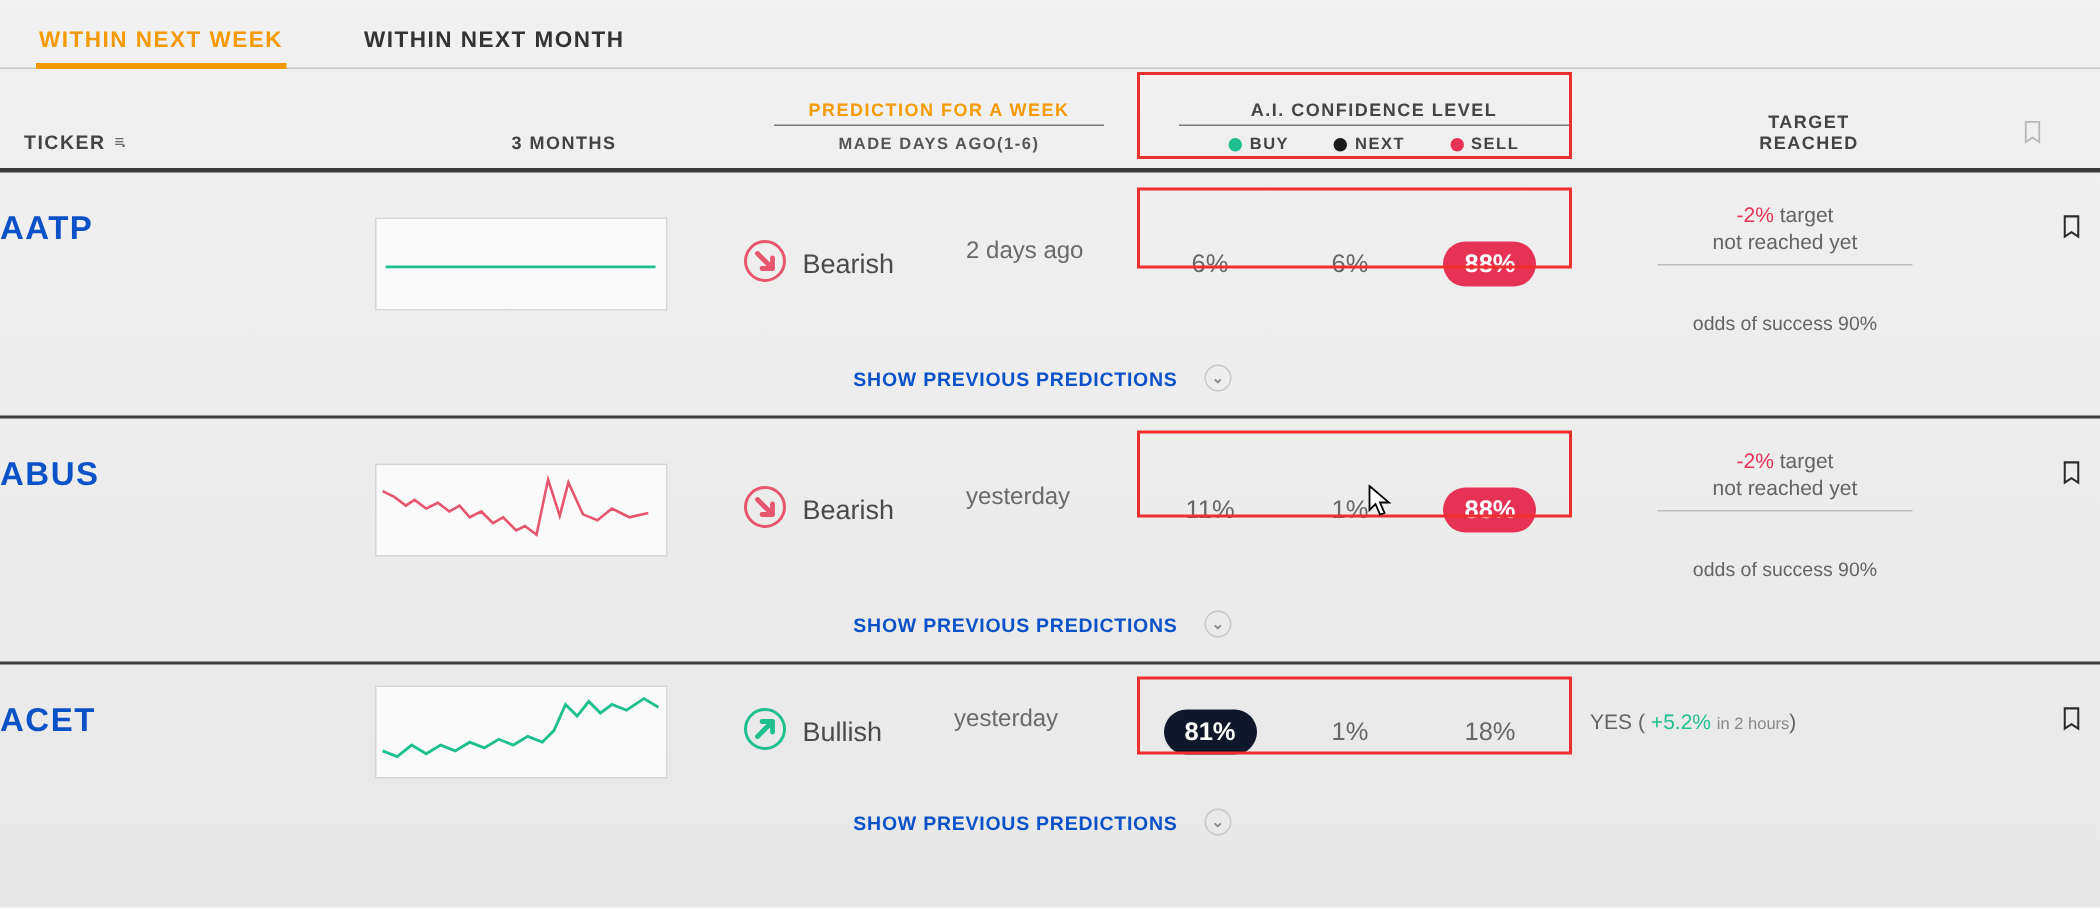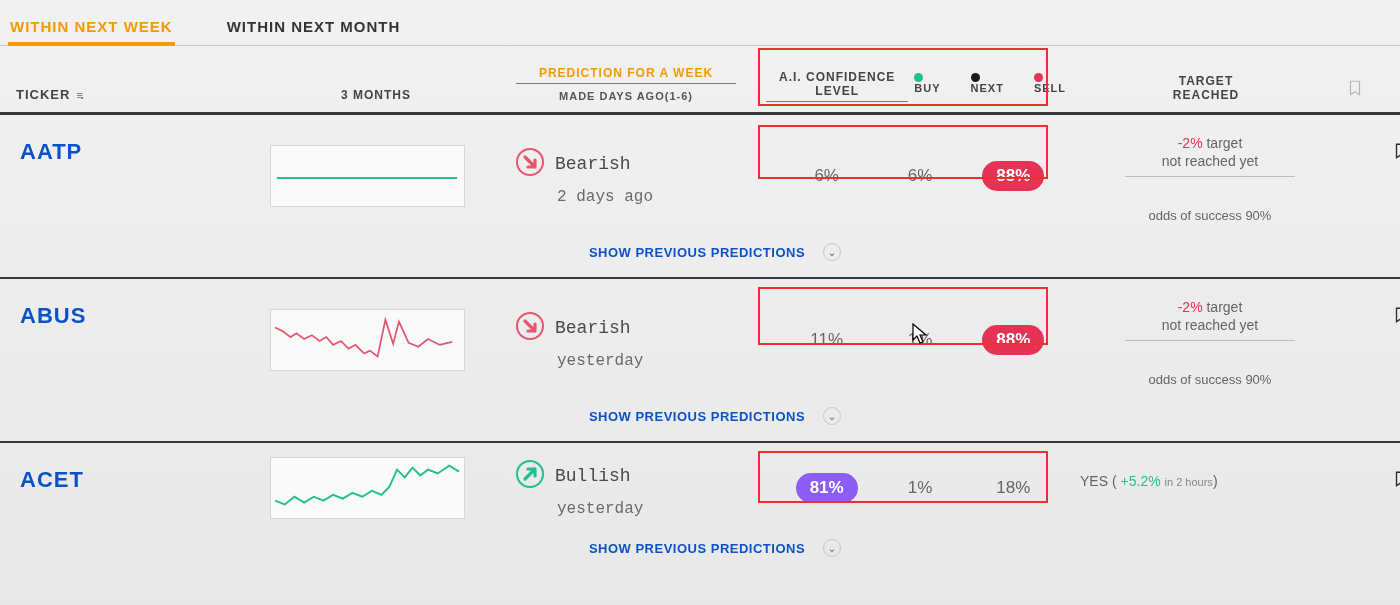--- a/index.html
+++ b/index.html
@@ -8,21 +8,21 @@
     font-family: "Segoe UI", "Helvetica Neue", Arial, sans-serif;
     background: linear-gradient(to bottom, #f1f1f1 0%, #e8e8e8 100%);
     color: #333;
     font-size: 14px;
   }
 
   
   .tabs {
     display: flex;
     gap: 50px;
-    padding: 10px 16px 0 8px;
+    padding: 10px 16px 0 24px;
     border-bottom: 1px solid #c8c8c8;
   }
   .tab {
     font-weight: 800;
     letter-spacing: 1px;
     font-size: 15px;
     padding: 8px 2px 10px 2px;
     color: #333;
     cursor: pointer;
     position: relative;
@@ -63,55 +63,55 @@
   .sort-glyph { font-size: 11px; opacity: .8; letter-spacing: -2px; }
 
   .pred-head {
     display: flex; flex-direction: column; align-items: center;
     gap: 6px;
   }
   .pred-head .line1 { color: #f59a00; border-bottom: 1px solid #7a7a7a; padding-bottom: 3px; width: 220px; text-align: center; }
   .pred-head .line2 { color: #555; font-size: 11px; letter-spacing: 1px;}
 
   .conf-head {
-    display:flex; flex-direction:row; gap:6px;
+    display:flex; flex-direction:column; align-items:center; gap:6px;
   }
   .conf-head .line1 { border-bottom: 1px solid #7a7a7a; padding-bottom: 3px; width: 260px; text-align: center; }
   .conf-legend { display:flex; gap:30px; font-size:11px; font-weight:800; justify-content:center;}
   .dot { display:inline-block; width:9px; height:9px; border-radius:50%; margin-right:5px; vertical-align:middle;}
   .dot.buy { background:#1fbf8f; }
   .dot.hold{ background:#1a1a1a; }
   .dot.sell{ background:#e63255; }
 
   .target-head { color:#444; }
   .bookmark-head svg { width:18px; height:22px; stroke:#b8b8b8; fill:none; stroke-width:1.6;}
 
   
   .row {
     display: grid;
     grid-template-columns: 240px 220px 260px 300px 260px 60px;
     align-items: center;
-    padding: 14px 16px 0 20px;
+    padding: 14px 16px 0 0;
     column-gap: 10px;
     border-bottom: 2px solid #3a3a3a;
     position: relative;
   }
   .row:last-of-type { border-bottom: none; }
 
   .ticker {
     color:#0b52c8; font-weight:800; font-size:22px; letter-spacing:1px;
     align-self:flex-start; padding-top:10px;
   }
 
   .spark-box {
     border:1px solid #d6d6d6; background:#fafafa;
     width:195px; height:62px;
   }
 
-  .pred-cell { display:flex; flex-direction:column; gap:6px; align-items:flex-start; padding-left:15px;font-family:Liberation Mono, monospace;}
+  .pred-cell { display:flex; flex-direction:row; gap:6px; align-items:flex-start; padding-left:15px;}
   .pred-line { display:flex; align-items:center; gap:10px; font-size:18px; color:#4a4a4a;}
   .pred-when { font-size:16px; color:#6a6a6a; padding-left:42px;}
 
   .dir-icon { display:inline-block; }
   .dir-icon svg { width:30px; height:30px; }
   .dir-icon.bearish svg circle { stroke:#e6566e; fill:none; stroke-width:2;}
   .dir-icon.bearish svg path   { stroke:#e6566e; fill:none; stroke-width:3.2; stroke-linecap:round; stroke-linejoin:round;}
   .dir-icon.bullish svg circle { stroke:#1fbf8f; fill:none; stroke-width:2;}
   .dir-icon.bullish svg path   { stroke:#1fbf8f; fill:none; stroke-width:3.2; stroke-linecap:round; stroke-linejoin:round;}
 
@@ -124,21 +124,21 @@
     padding: 8px 10px;
   }
   .pill {
     display:inline-block;
     min-width:56px;
     padding:5px 14px;
     border-radius:18px;
     color:#fff; font-weight:700;
   }
   .pill.sell { background:#e63255;}
-  .pill.buy  { background:#8b5cf6;}
+  .pill.buy  { background:#0f172a;}
 
   .target-cell {
     text-align:center; font-size:14px; color:#646464;
     display:flex; flex-direction:column; align-items:center; gap:2px;
     align-self:flex-start; padding-top:6px;
   }
   .target-cell .top-line span.neg { color:#e63255; }
   .target-cell .divider { width:170px; border-top:1px solid #bdbdbd; margin:5px 0 3px 0;}
   .target-cell .odds { font-size:13px;margin-top:26px; }
   .target-cell.single { flex-direction:row; gap:4px; padding-top:16px; font-size:14px;}

